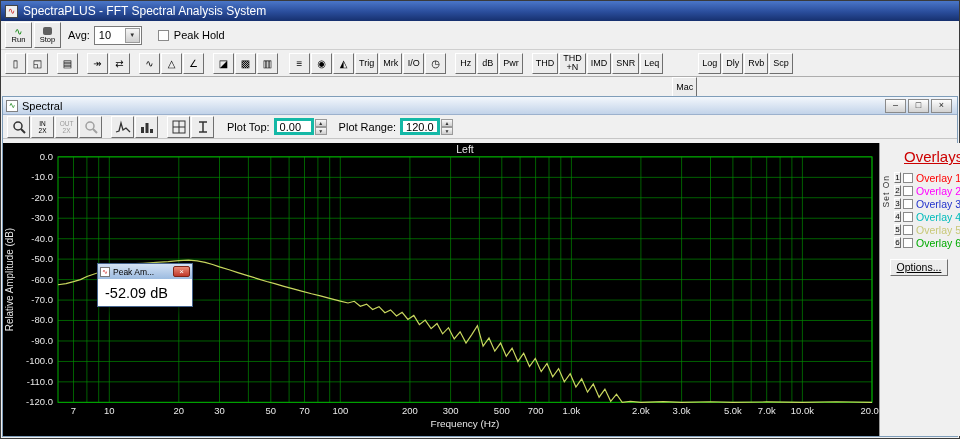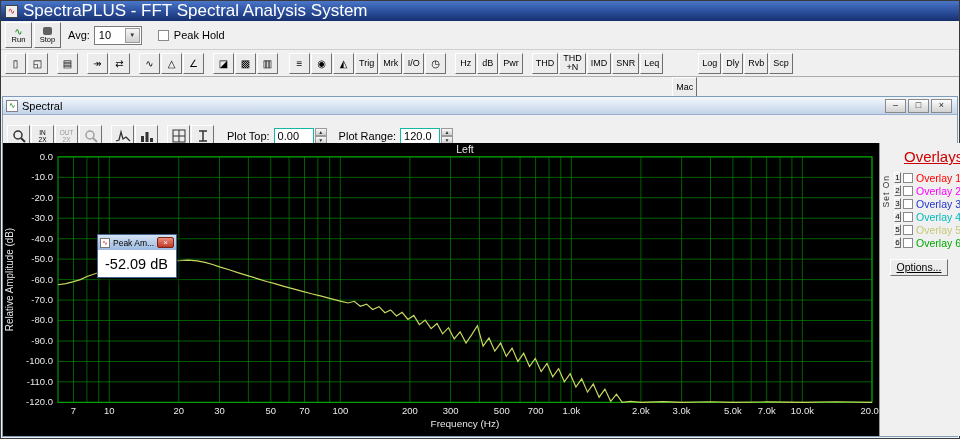--- a/index.html
+++ b/index.html
@@ -9,21 +9,21 @@
     font-family:"Liberation Sans", sans-serif; font-size:11px;
     background:#f0f0f0; color:#000;
   }
   .app { position:relative; width:960px; height:439px; border:1px solid #3a3a3a; }
 
   
   .titlebar { height:20px; background:linear-gradient(180deg,#4a76c8 0%,#2a4d9b 55%,#16306e 100%);
     color:#fff; display:flex; align-items:center; padding:0 4px; }
   .app-icon { width:13px; height:13px; background:#efefef; border:1px solid #444;
     color:#cc2222; font-size:9px; line-height:11px; text-align:center; margin-right:5px; flex:0 0 auto; }
-  .title-text { font-size:17px; }
+  .title-text { font-size:12px; }
 
   
   .menubar { height:19px; display:flex; align-items:center; background:#f0f0f0;
     border-bottom:1px solid #dadada; padding-left:2px; }
   .menu-item { padding:2px 7px; cursor:default; }
 
   
   .toolbar1 { height:29px; display:flex; align-items:center; background:#f0f0f0;
     border-bottom:1px solid #cfcfcf; padding-left:4px; }
   .bigbtn { width:27px; height:26px; margin-right:2px; background:#ececec;
@@ -56,30 +56,30 @@
     border:1px solid #7f9db9; background:#f0f0f0; }
   .spec-titlebar { height:18px; background:linear-gradient(#f3f7fc,#c2d3e9);
     border-bottom:1px solid #9cb1cd; display:flex; align-items:center; padding:0 3px; }
   .spec-icon { width:12px; height:12px; background:#fff; border:1px solid #808080;
     color:#007700; font-size:8px; line-height:10px; text-align:center; }
   .spec-title { margin-left:4px; }
   .caption-btns { margin-left:auto; display:flex; gap:2px; padding-right:2px; }
   .capbtn { width:21px; height:14px; background:linear-gradient(#fdfdfd,#d2d2d2);
     border:1px solid #8a8a8a; font-size:9px; line-height:11px; text-align:center; color:#222; cursor:default; }
 
-  .spec-toolbar { height:43px; display:flex; align-items:center; background:#f0f0f0;
+  .spec-toolbar { height:24px; display:flex; align-items:center; background:#f0f0f0;
     border-bottom:1px solid #c6c6c6; padding-left:4px; }
   .sbtn { width:23px; height:22px; margin-right:1px; background:#ececec;
     border:1px solid; border-color:#ffffff #6f6f6f #6f6f6f #ffffff;
     display:flex; align-items:center; justify-content:center; cursor:default;
     font-size:6.5px; line-height:7px; white-space:pre-line; text-align:center; }
   .sbtn .dim { color:#9a9a9a; }
   .sgap { width:8px; }
   .fieldlbl { margin-left:12px; margin-right:4px; }
-  .numfld { width:40px; height:17px; border:1px solid #14b8a6; font-family:inherit;
+  .numfld { width:40px; height:17px; border:3px solid #14b8a6; font-family:inherit;
     font-size:11px; padding:0 3px; background:#fff; }
   .spin { display:flex; flex-direction:column; margin-left:1px; }
   .spin span { width:12px; height:8px; background:linear-gradient(#f8f8f8,#cfcfcf);
     border:1px solid #9a9a9a; font-size:5px; line-height:6px; text-align:center; color:#333; cursor:default; }
 
   .spec-content { position:absolute; left:0; right:0; top:46px; bottom:0; display:flex; }
   .chart-region { position:relative; flex:1 1 auto; background:#000; }
   .chart-region svg { display:block; width:876px; height:100%; }
 
   
@@ -93,21 +93,21 @@
   .ov-num { width:13px; height:11px; background:#ececec; border:1px solid;
     border-color:#ffffff #6f6f6f #6f6f6f #ffffff; font-size:8px; line-height:9px;
     text-align:center; margin-right:2px; cursor:default; }
   .ov-cb { width:10px; height:10px; background:#fff; border:1px solid #8a8a8a; margin-right:3px; flex:0 0 auto; }
   .ov-label { font-size:10.5px; white-space:nowrap; }
   .ov-options { margin:10px 0 0 10px; width:58px; height:17px; background:#ececec;
     border:1px solid; border-color:#ffffff #6f6f6f #6f6f6f #ffffff; font-size:10.5px;
     line-height:15px; text-align:center; cursor:default;text-decoration:underline; }
 
   
-  .tooltip { position:absolute; left:94px; top:91px; width:80px; height:44px;
+  .tooltip { position:absolute; left:94px; top:120px; width:96px; height:44px;
     border:1px solid #46648e; background:#f0f0f0; box-shadow:3px 4px 8px rgba(0,0,0,.65); z-index:5; }
   .tt-title { height:15px; background:linear-gradient(#d4e2f4,#9cbbe0);
     display:flex; align-items:center; padding:0 2px; font-size:8.5px; }
   .tt-icon { width:10px; height:10px; background:#fff; border:1px solid #777;
     color:#cc2222; font-size:7px; line-height:8px; text-align:center; margin-right:3px; flex:0 0 auto; }
   .tt-close { margin-left:auto; width:17px; height:11px; border-radius:2px;
     background:linear-gradient(#ea8c79,#c0392b); border:1px solid #7e2417;
     color:#fff; font-size:8px; line-height:9px; text-align:center; cursor:default; }
   .tt-body { height:27px; background:#fff; display:flex; align-items:center;
     padding-left:7px; font-size:14.5px; color:#000; }

